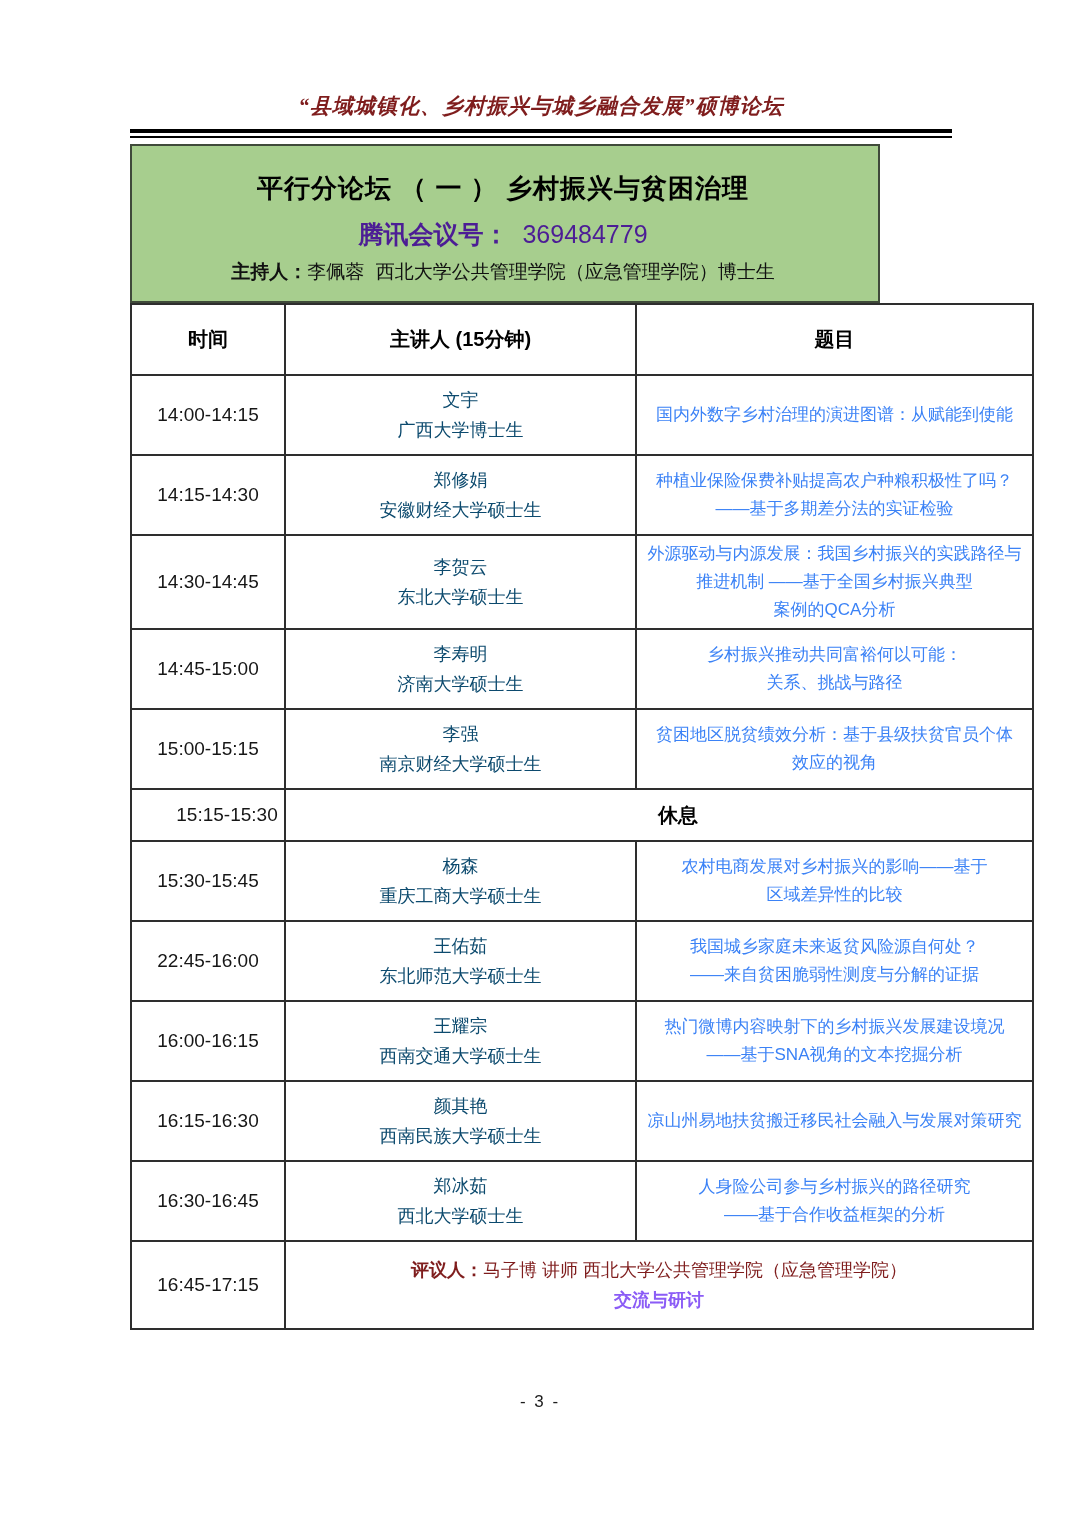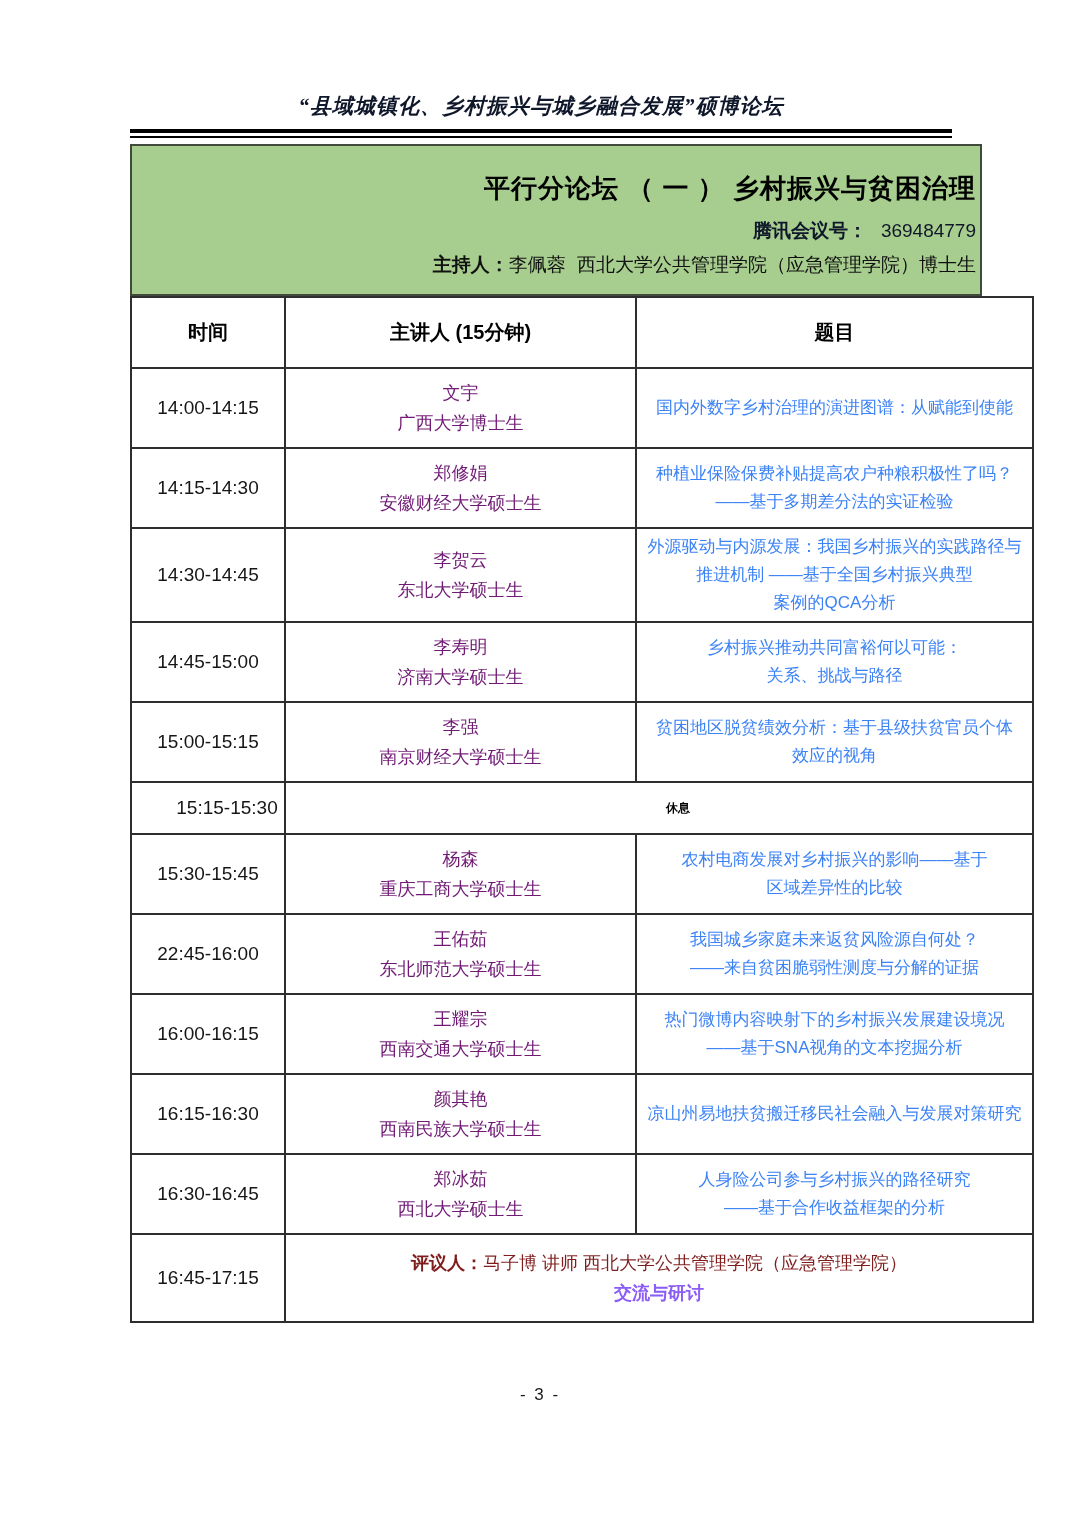--- a/index.html
+++ b/index.html
@@ -15,38 +15,38 @@
 
   
   .doc-header {
     width:822px; margin-left:130px;
     text-align:center;
     font-family:"Liberation Serif","DejaVu Serif",serif;
     font-style:italic;
     font-weight:bold;
     font-size:21px;
     letter-spacing:1px;
-    color:#0f172a;
+    color:#7f1d1d;
   }
   .double-rule {
     width:822px; margin-left:130px; margin-top:9px;
     border-top:4px solid #000;
     border-bottom:2px solid #000;
     height:9px;
   }
 
   
   .forum-box {
-    width:852px; margin-left:130px; margin-top:6px;
+    width:750px; margin-left:130px; margin-top:6px;
     border:2px solid #3f4a3a;
-    text-align:right;
+    text-align:center;
     padding:25px 4px 16px 0;
   }
   .forum-title { font-size:26px; font-weight:bold; color:#000; letter-spacing:1px; }
-  .forum-meeting { margin-top:12px; font-size:19px; color:#0f172a; }
+  .forum-meeting { margin-top:12px; font-size:25px; color:#4c1d95; }
   .forum-meeting .lbl { font-weight:bold; }
   .forum-meeting .num { margin-left:14px; font-weight:normal; }
   .forum-host { margin-top:8px; font-size:19px; color:#111; }
   .forum-host .lbl { font-weight:bold; }
   .forum-host .txt { word-spacing:6px; }
 
   
   table.schedule {
     width:902px; margin-left:130px;
     border-collapse:collapse;
@@ -61,23 +61,23 @@
   col.c1 { width:154px; }
   col.c2 { width:351px; }
   col.c3 { width:397px; }
 
   tr.head td { height:71px; font-size:20px; font-weight:bold; color:#000; }
   tr.row td  { height:80px; }
   tr.brk td  { height:52px;padding-left:40px; }
   tr.last td { height:88px; }
 
   .t-time { font-size:19px; color:#161616; }
-  .spk-name, .spk-aff { font-size:18px; line-height:30px; color:#701a75; }
+  .spk-name, .spk-aff { font-size:18px; line-height:30px; color:#0c4a6e; }
   .topic-line { font-size:17px; line-height:28px; white-space:nowrap; color:#3b82f6; }
-  .break-label { font-size:12px; font-weight:bold; color:#000; }
+  .break-label { font-size:20px; font-weight:bold; color:#000; }
   .last-line1 { font-size:18px; line-height:30px; color:#7f1d1d; }
   .last-line1 .lbl { font-weight:bold; }
   .last-line2 { font-size:18px; line-height:30px; font-weight:bold; color:#8b5cf6; }
 
   .footer-pagenum {
     margin-top:62px;
     text-align:center;
     font-size:17px;
     color:#1c1c1c;
     letter-spacing:2px;

